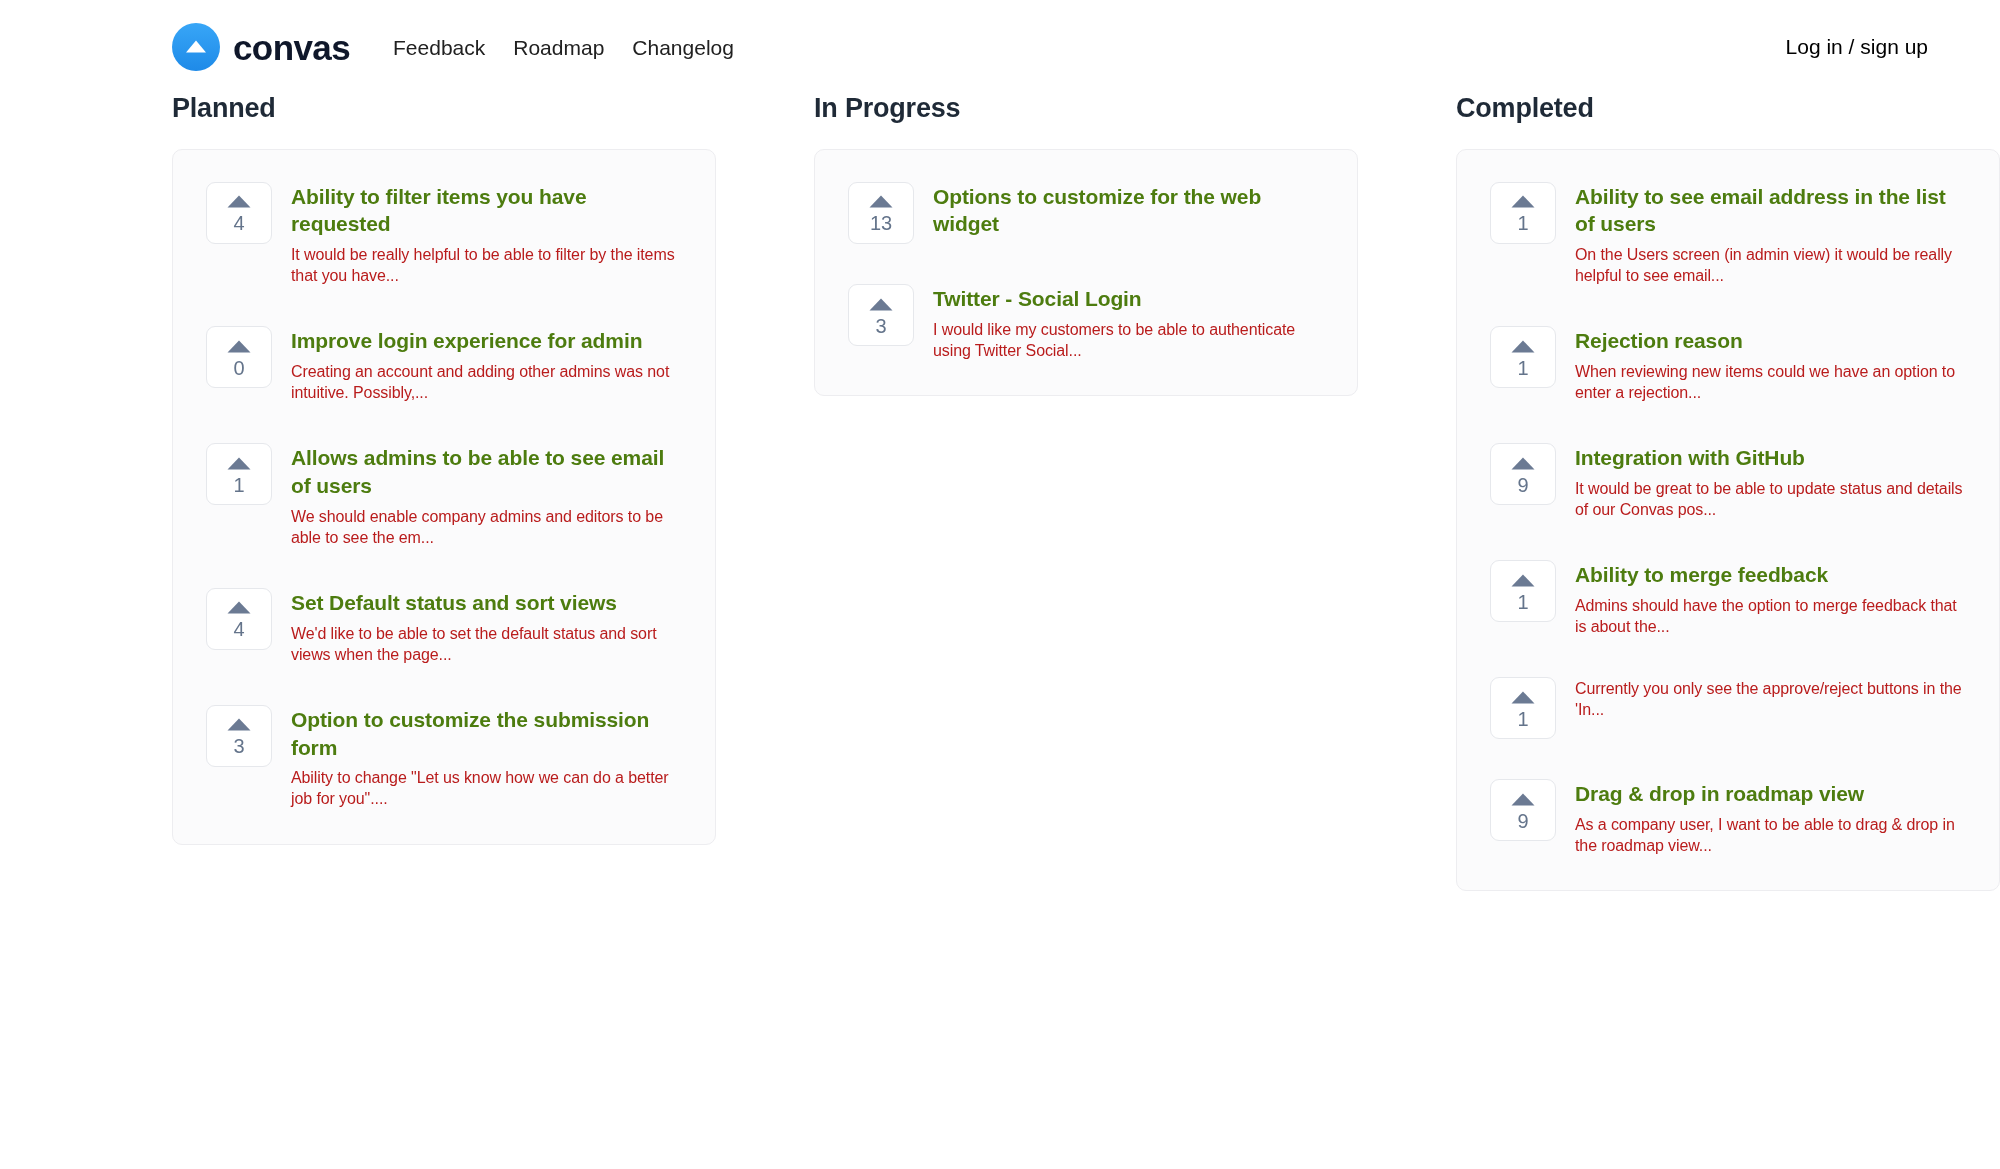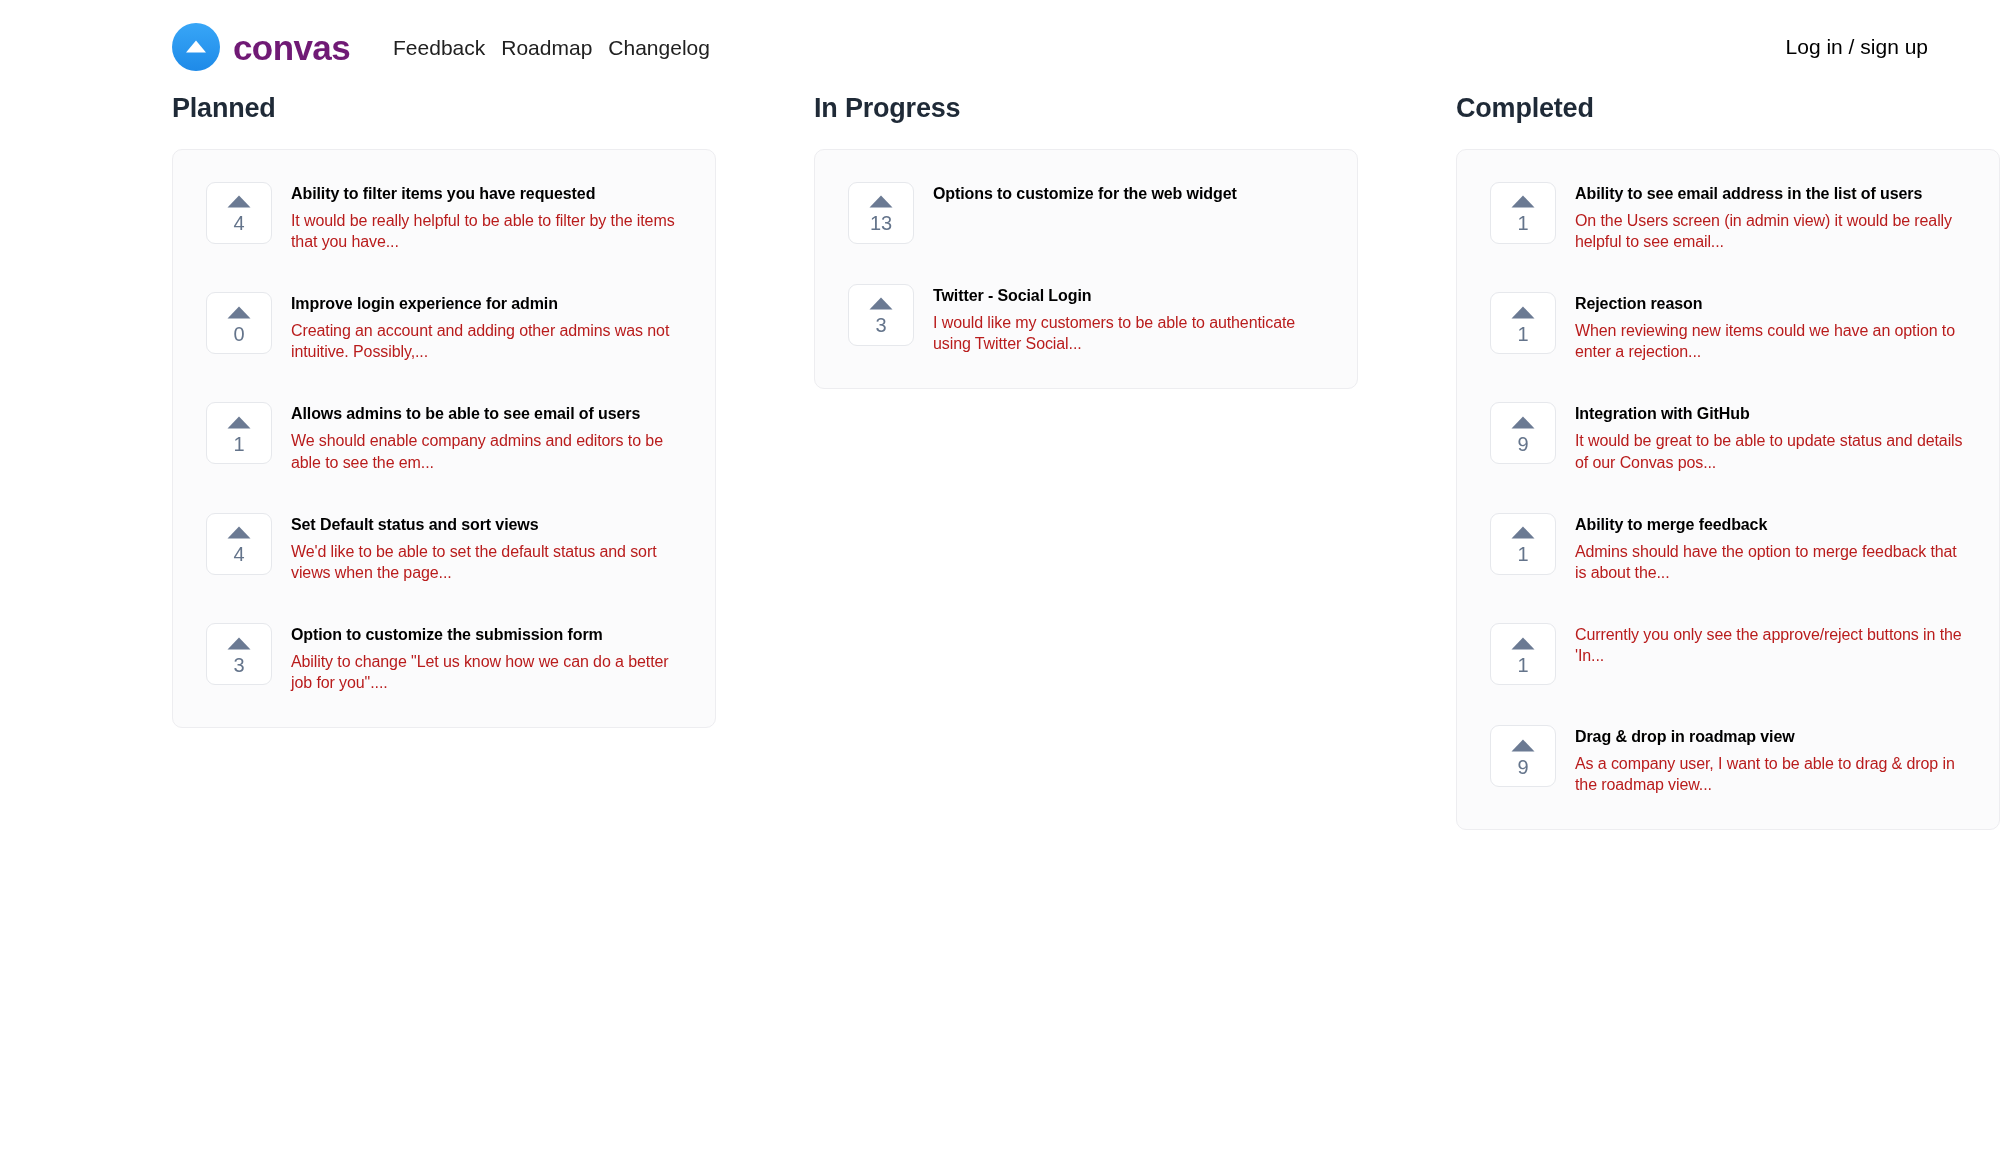--- a/index.html
+++ b/index.html
@@ -32,28 +32,28 @@
     background: linear-gradient(180deg, #38a6f7 0%, #1e8ae8 100%);
     display: flex;
     align-items: center;
     justify-content: center;
     flex: none;
   }
   .logo-mark svg { display: block; }
   .brand-name {
     font-size: 35px;
     font-weight: 700;
-    color: #701a75;
+    color: #0f172a;
     letter-spacing: -0.6px;
     line-height: 1;
   }
   .nav {
     display: flex;
     align-items: center;
-    gap: 16px;
+    gap: 28px;
   }
   .nav-link {
     font-size: 21px;
     color: #212121;
     text-decoration: none;
     line-height: 1;
     white-space: nowrap;
   }
   .header-spacer { flex: 1 1 auto; }
   .login-link {
@@ -118,23 +118,23 @@
   }
   .vote-btn svg { display: block; }
   .vote-count {
     font-size: 20px;
     color: #64748b;
     line-height: 1;
   }
 
   .card-body { flex: 1 1 auto; min-width: 0; padding-top: 1px; }
   .card-title {
-    font-size: 16px;
+    font-size: 21px;
     font-weight: 700;
-    color: #000000;
+    color: #4d7c0f;
     line-height: 1.32;
     letter-spacing: -0.1px;
     margin-bottom: 6px;
   }
   .card-desc {
     font-size: 16px;
     color: #b91c1c;
     line-height: 1.32;
     letter-spacing: -0.1px;
   }

